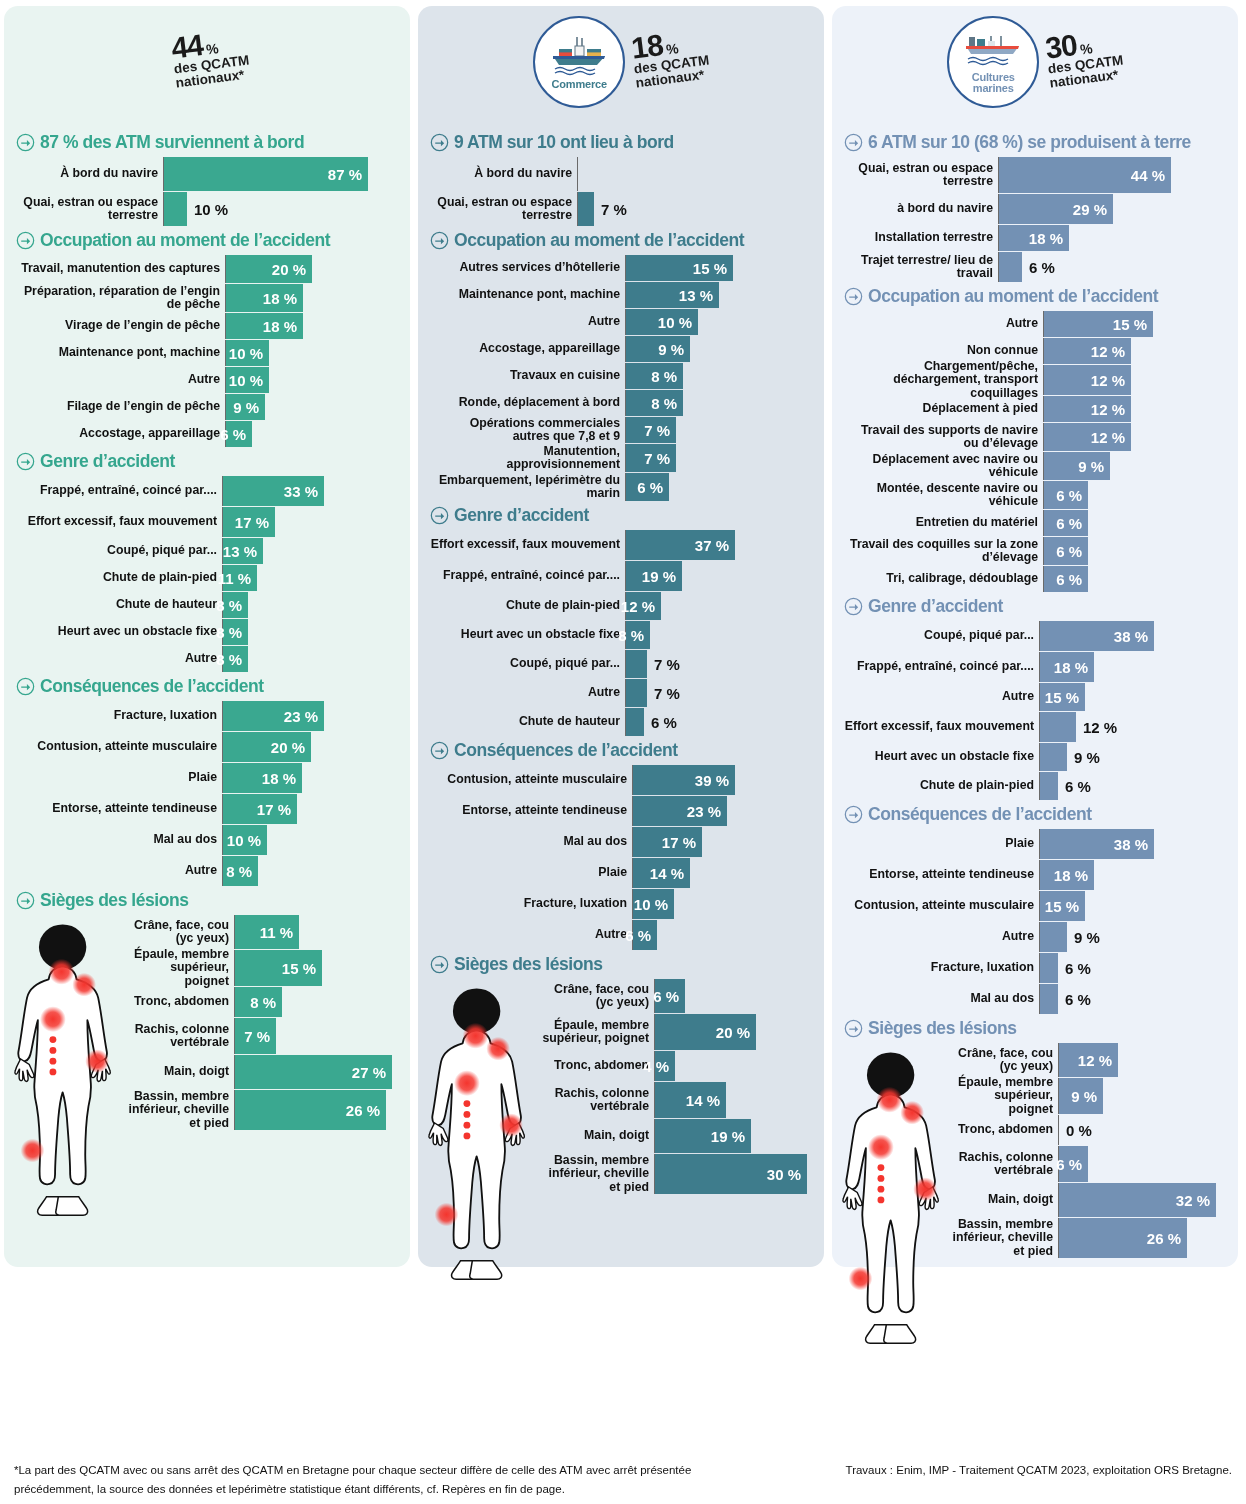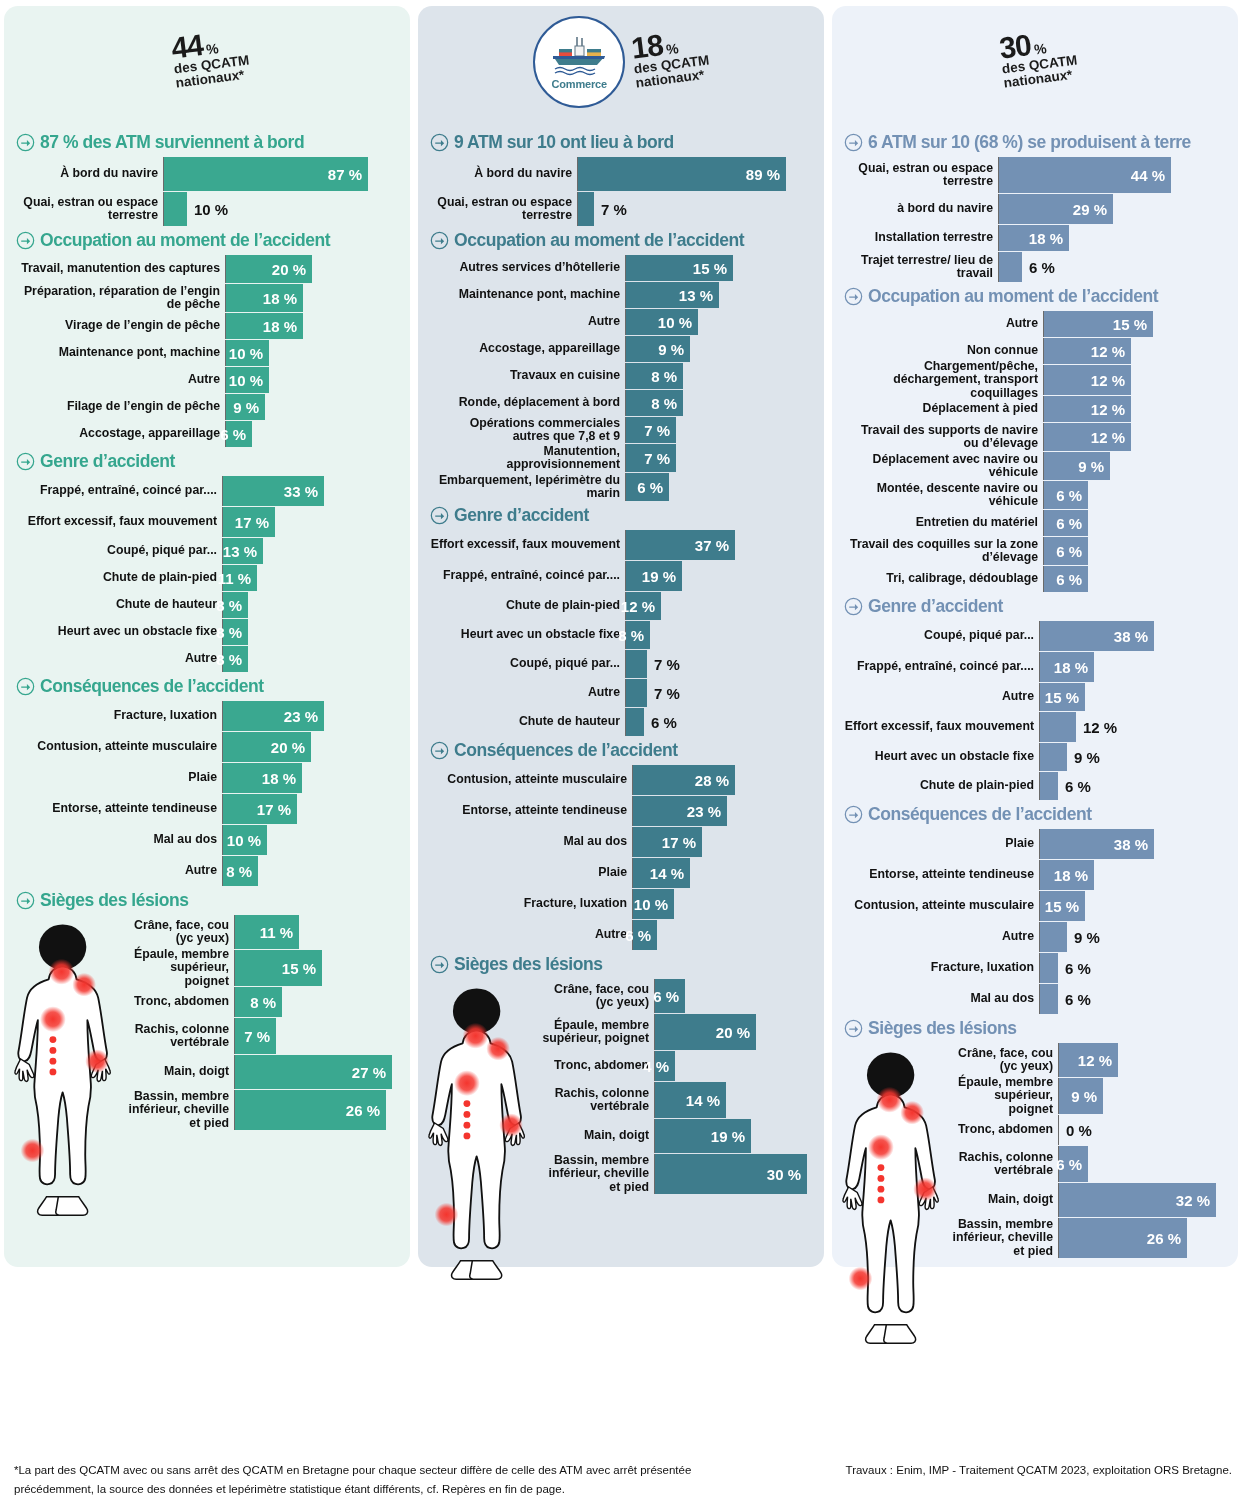--- a/index.html
+++ b/index.html
@@ -457,26 +457,20 @@
       <div class="sect-title">
         <svg class="arrow-ic" width="19" height="19" viewBox="0 0 20 20">
     <circle cx="10" cy="10" r="8.6" fill="none" stroke="currentColor" stroke-width="1.3"></circle>
     <path d="M5.5 10 h6 v-2.6 l3.4 3.3 -3.4 3.3 V11.4 h-6 z" fill="currentColor"></path>
   </svg>
         <span class="txt">9 ATM sur 10 ont lieu à bord</span>
       </div>
       <div class="chart ">
           <div class="row" style="height:34px">
         <div class="rlabel" style="width:148px;">À bord du navire</div>
-        <div class="barzone">
-          <div class="bar" style="width:208px">
-            <span class="val">89 %</span>
-          </div>
-
-        </div>
       </div>
           <div class="row" style="height:34px">
         <div class="rlabel" style="width:148px;">Quai, estran ou espace terrestre</div>
         <div class="barzone">
           <div class="bar" style="width:16px">
             
           </div>
           <span class="val-out">7 %</span>
         </div>
       </div>
@@ -654,21 +648,21 @@
     <circle cx="10" cy="10" r="8.6" fill="none" stroke="currentColor" stroke-width="1.3"></circle>
     <path d="M5.5 10 h6 v-2.6 l3.4 3.3 -3.4 3.3 V11.4 h-6 z" fill="currentColor"></path>
   </svg>
         <span class="txt">Conséquences de l’accident</span>
       </div>
       <div class="chart ">
           <div class="row" style="height:30px">
         <div class="rlabel" style="width:203px;">Contusion, atteinte musculaire</div>
         <div class="barzone">
           <div class="bar" style="width:102px">
-            <span class="val">28 %</span>
+            <span class="val">39 %</span>
           </div>
 
         </div>
       </div>
           <div class="row" style="height:30px">
         <div class="rlabel" style="width:203px;">Entorse, atteinte tendineuse</div>
         <div class="barzone">
           <div class="bar" style="width:94px">
             <span class="val">23 %</span>
           </div>
@@ -799,20 +793,34 @@
           </div>
 
         </div>
       </div>
         </div>
       </div>
     </div>
     <div class="panel p-cultures">
       <div class="phead">
     <div class="badge-wrap">
+      <div class="circle">
+        <svg width="64" height="40" viewBox="0 0 64 40">
+      <rect x="8" y="6" width="6" height="9" fill="#5f7686"></rect>
+      <rect x="16" y="8" width="8" height="7" fill="#3e7c8c"></rect>
+      <line x1="30" y1="5" x2="30" y2="15" stroke="#5f7686" stroke-width="1.6"></line>
+      <line x1="40" y1="5" x2="40" y2="15" stroke="#5f7686" stroke-width="1.6"></line>
+      <rect x="27" y="10" width="7" height="5" fill="#dfe6ea"></rect>
+      <path d="M5 15 H58 L52 23 H10 Z" fill="#8fa8c4"></path>
+      <path d="M5 15 H58 L57 18 H5 Z" fill="#e84c3d"></path>
+      <path d="M7 28 q5-3 10 0 t10 0 t10 0 t10 0" stroke="#2f5b96" fill="none" stroke-width="1.4"></path>
+      <path d="M7 32 q5-3 10 0 t10 0 t10 0 t10 0" stroke="#2f5b96" fill="none" stroke-width="1.4"></path>
+    </svg>
+        <div class="circle-label">Cultures<br>marines</div>
+      </div>
       <div class="pct-block">
         <div class="pct-big">30<span class="sm"> %</span></div>
         <div class="pct-sub">des QCATM<br>nationaux*</div>
       </div>
     </div>
   </div>
       <div class="sect">
       <div class="sect-title">
         <svg class="arrow-ic" width="19" height="19" viewBox="0 0 20 20">
     <circle cx="10" cy="10" r="8.6" fill="none" stroke="currentColor" stroke-width="1.3"></circle>

